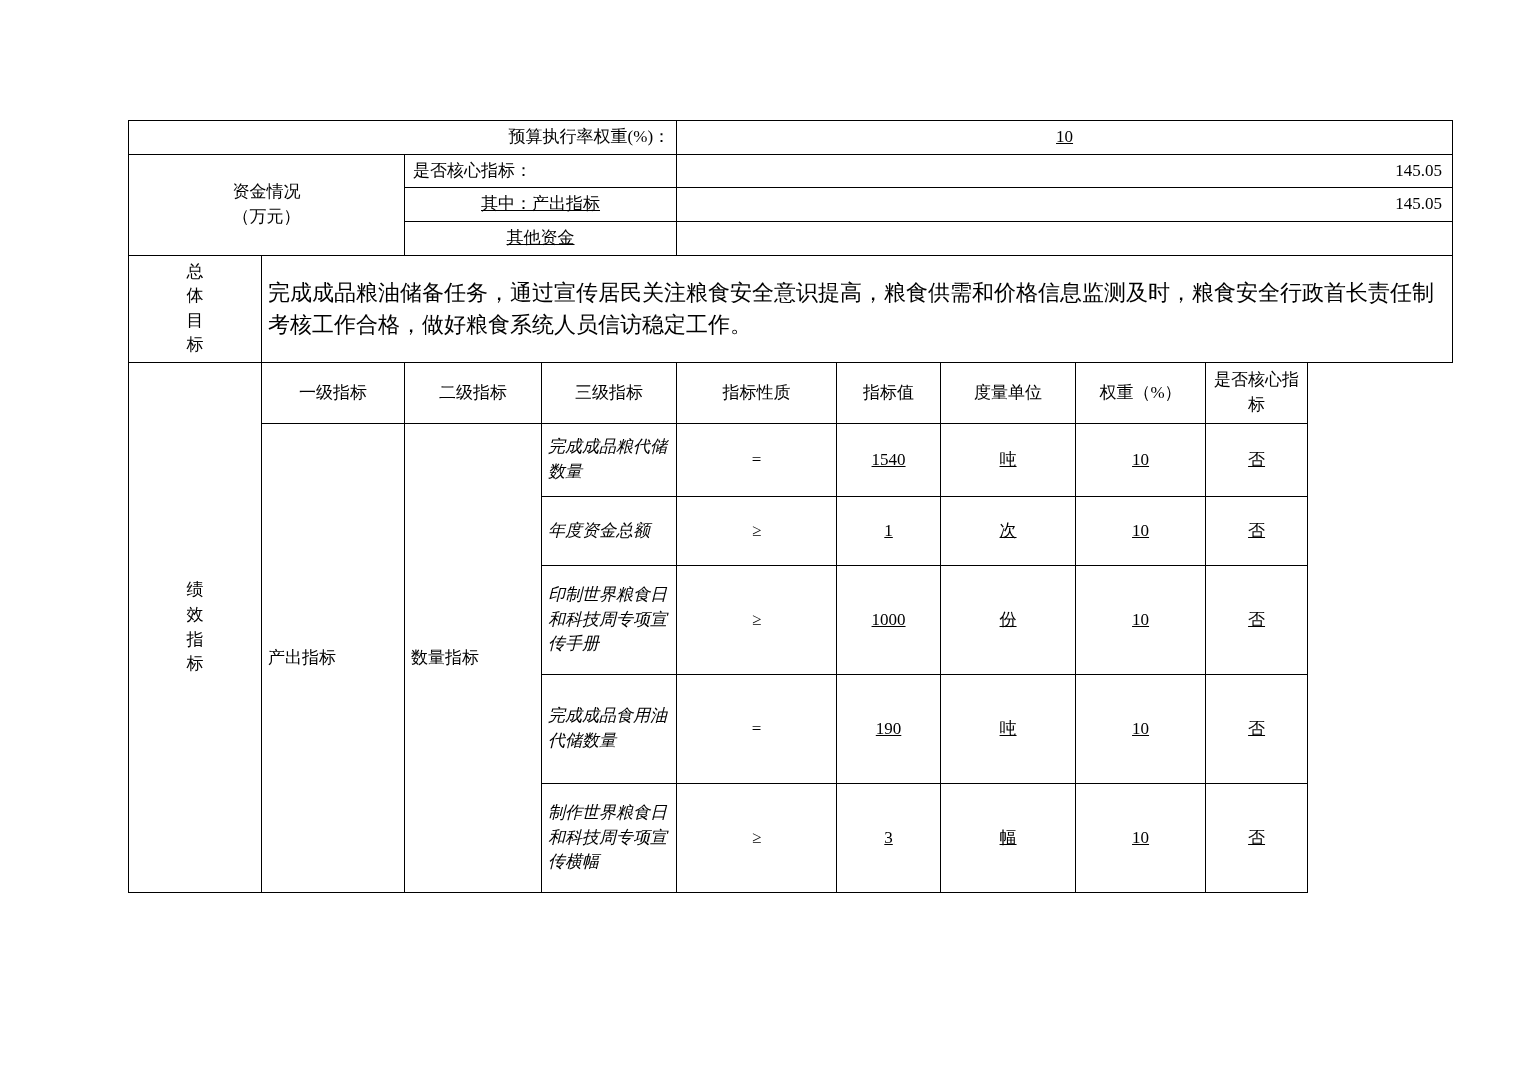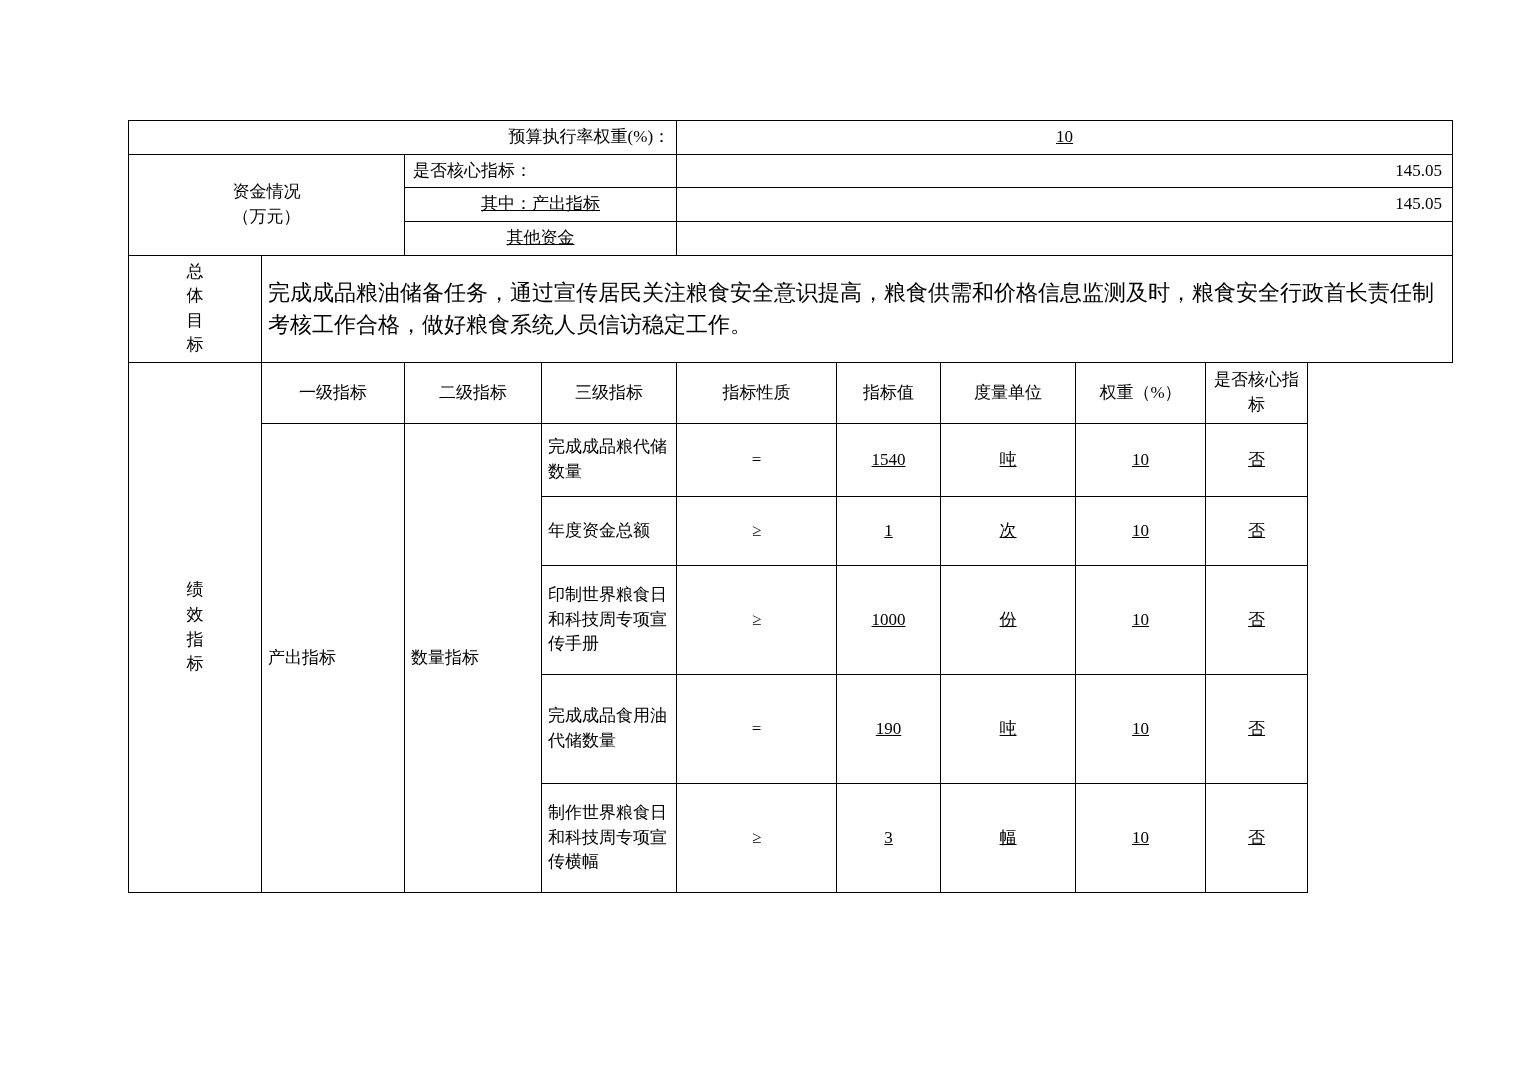--- a/index.html
+++ b/index.html
@@ -61,20 +61,21 @@
     font-size: 22px;
   }
   .hdr {
     text-align: center;
     font-size: 17px;
   }
   .indicator-name {
     text-align: left;
     padding-left: 8px;
     line-height: 1.5;
+    font-style: italic;
   }
   .sym { text-align: center; font-size: 17px; }
 </style>
 </head>
 <body>
 
 <div class="page">
   <table class="perf">
     <colgroup>
       <col style="width:133px">

